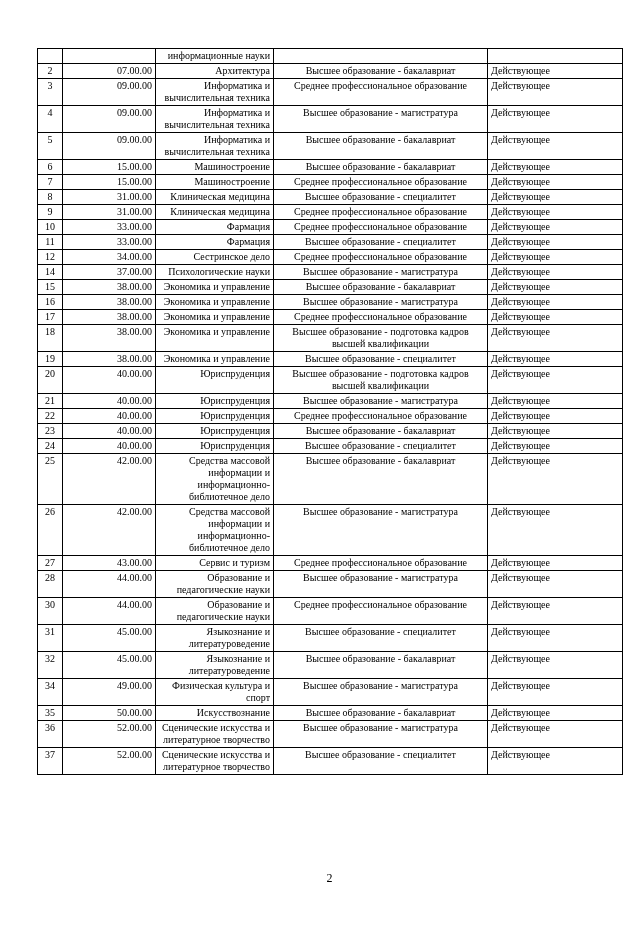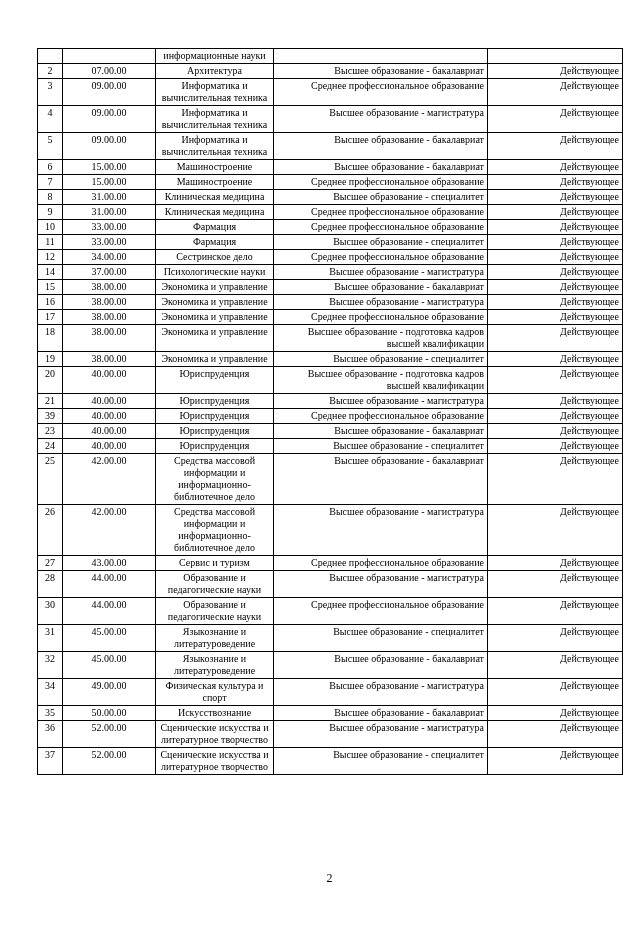--- a/index.html
+++ b/index.html
@@ -26,24 +26,24 @@
   }
   table.registry td {
     border: 1px solid #000000;
     font-size: 10px;
     line-height: 12px;
     padding: 1px 3px;
     vertical-align: top;
     overflow-wrap: break-word;
   }
   td.c-num { text-align: center; padding-left: 1px; padding-right: 1px; }
-  td.c-code { text-align: center; }
-  td.c-name { text-align: center; }
-  td.c-level { text-align: right; }
-  td.c-status { text-align: right; }
+  td.c-code { text-align: right; }
+  td.c-name { text-align: right; }
+  td.c-level { text-align: center; }
+  td.c-status { text-align: left; }
   .page-number {
     position: absolute;
     top: 871px;
     left: 37px;
     width: 585px;
     text-align: center;
     font-size: 12px;
     line-height: 14px;
   }
 </style>
@@ -195,21 +195,21 @@
           <td class="c-status">Действующее</td>
         </tr>
         <tr>
           <td class="c-num">21</td>
           <td class="c-code">40.00.00</td>
           <td class="c-name">Юриспруденция</td>
           <td class="c-level">Высшее образование - магистратура</td>
           <td class="c-status">Действующее</td>
         </tr>
         <tr>
-          <td class="c-num">39</td>
+          <td class="c-num">22</td>
           <td class="c-code">40.00.00</td>
           <td class="c-name">Юриспруденция</td>
           <td class="c-level">Среднее профессиональное образование</td>
           <td class="c-status">Действующее</td>
         </tr>
         <tr>
           <td class="c-num">23</td>
           <td class="c-code">40.00.00</td>
           <td class="c-name">Юриспруденция</td>
           <td class="c-level">Высшее образование - бакалавриат</td>

